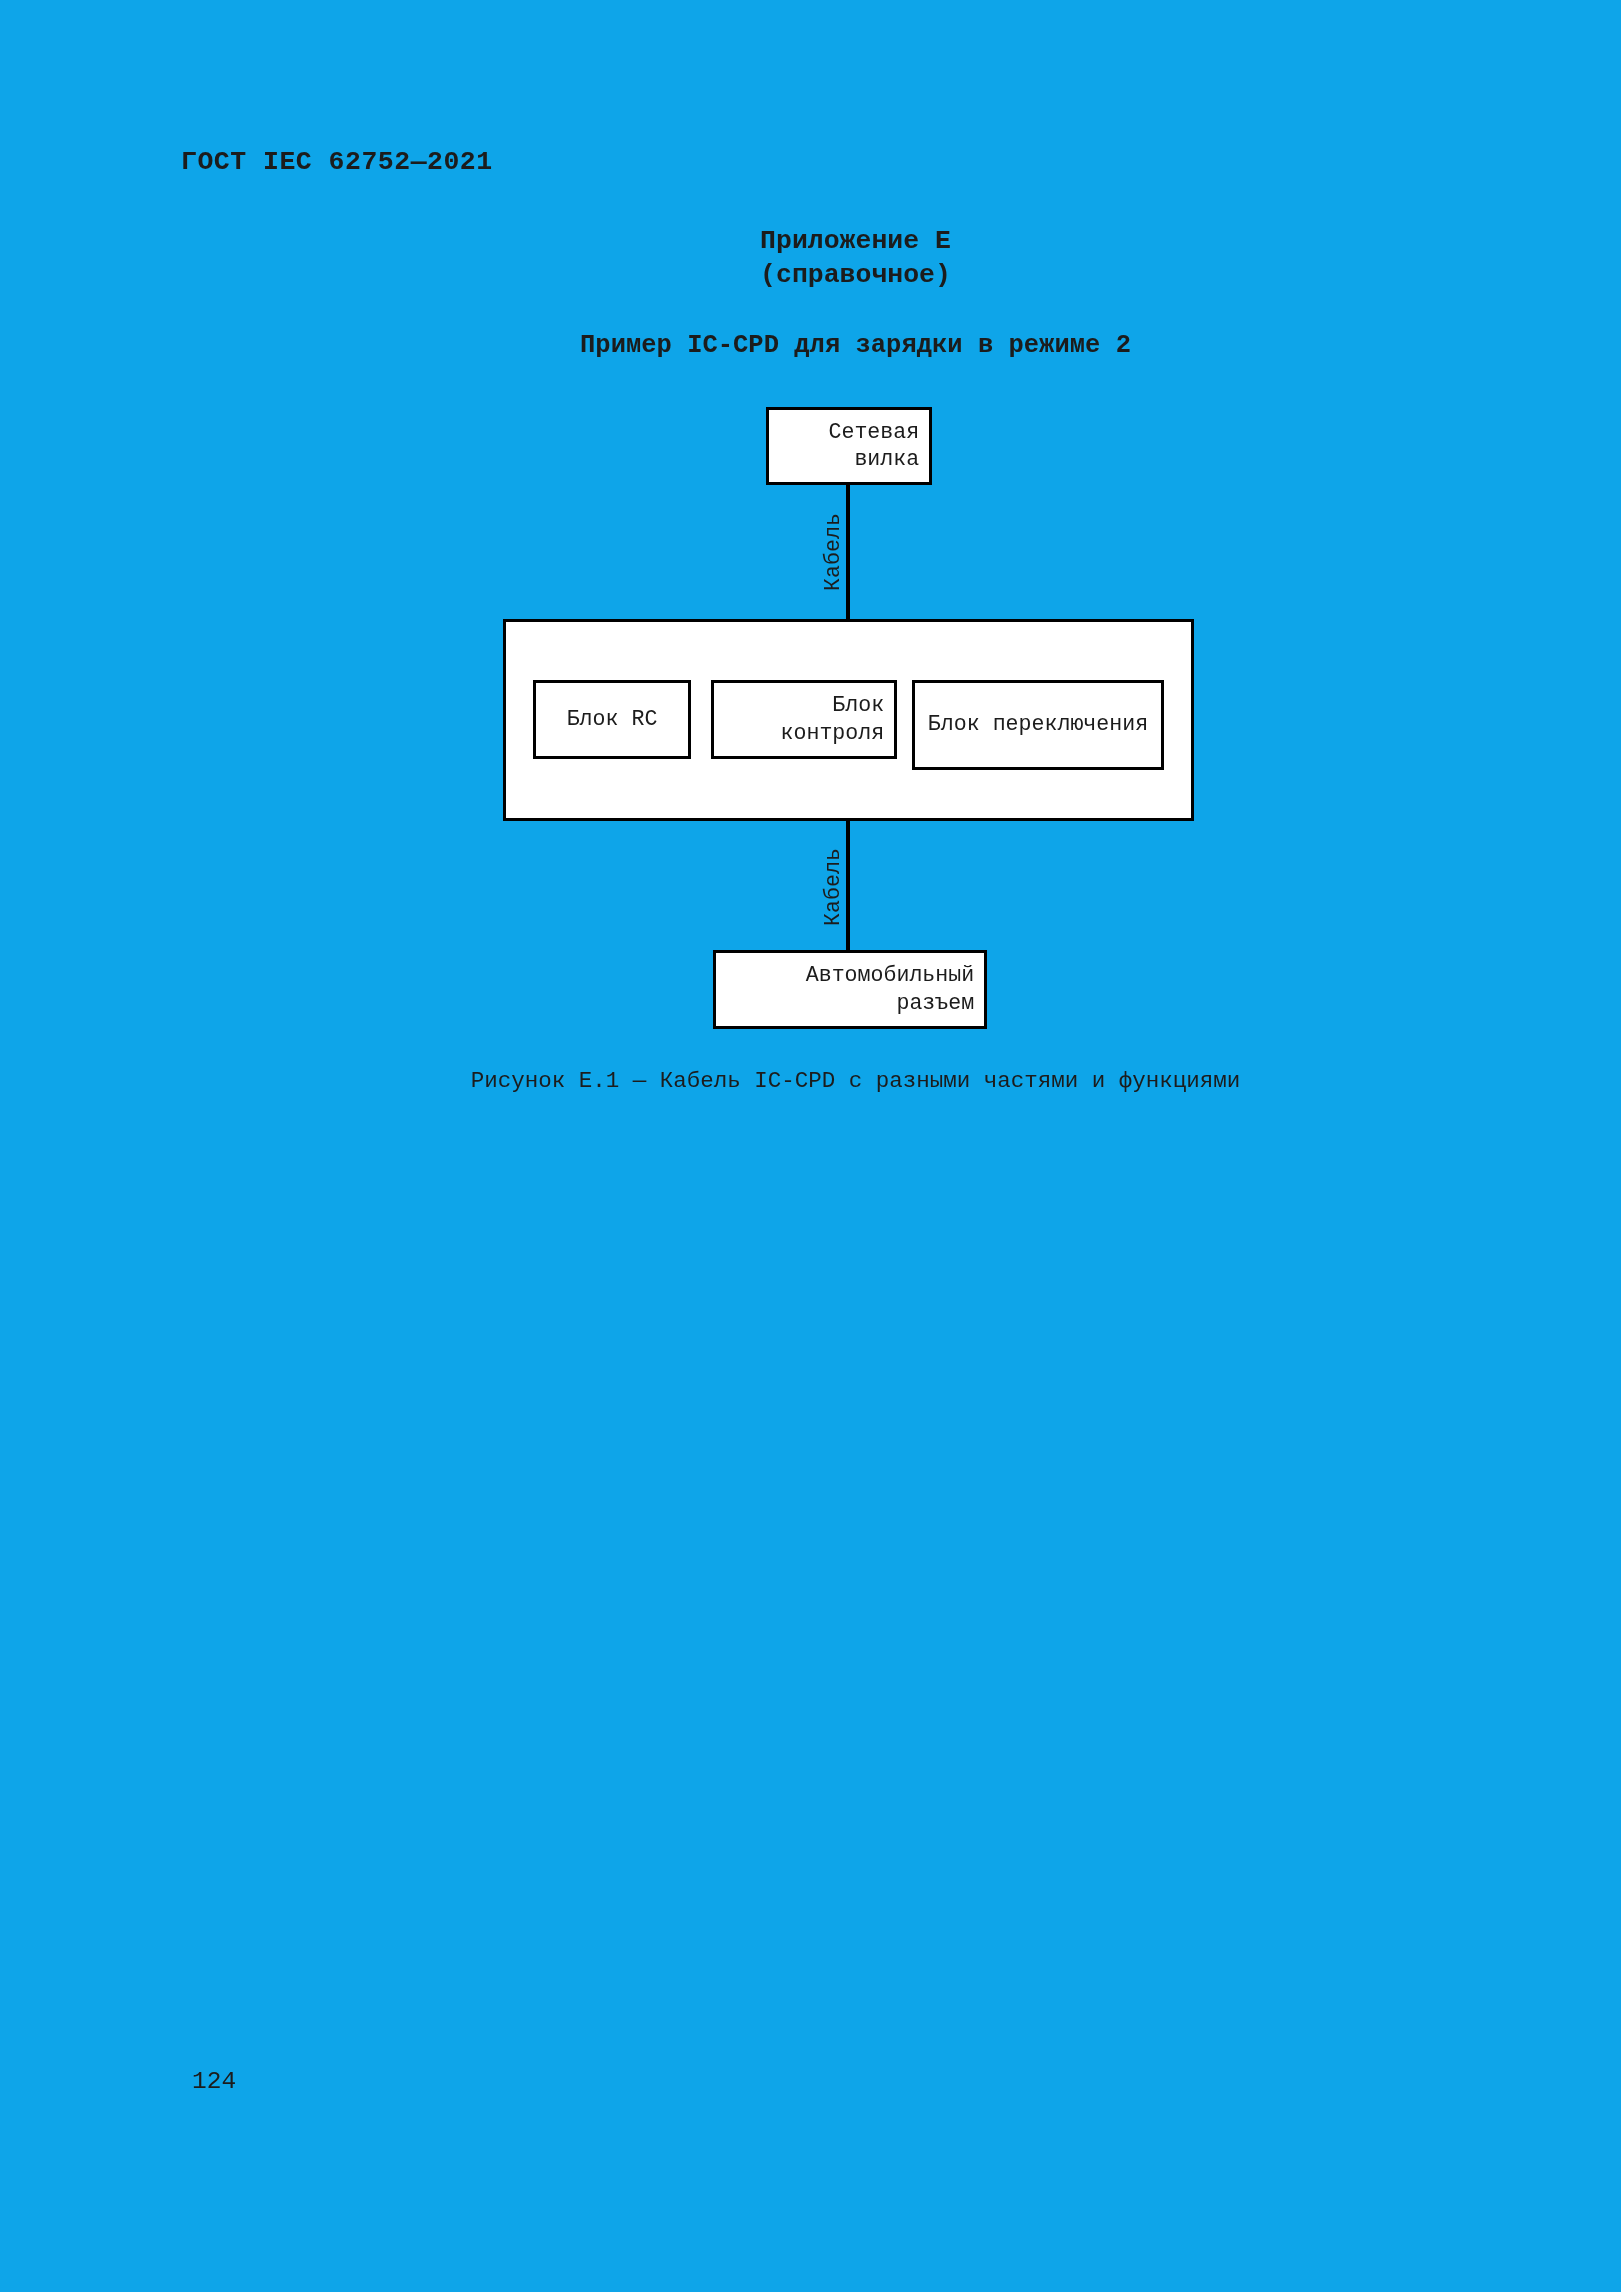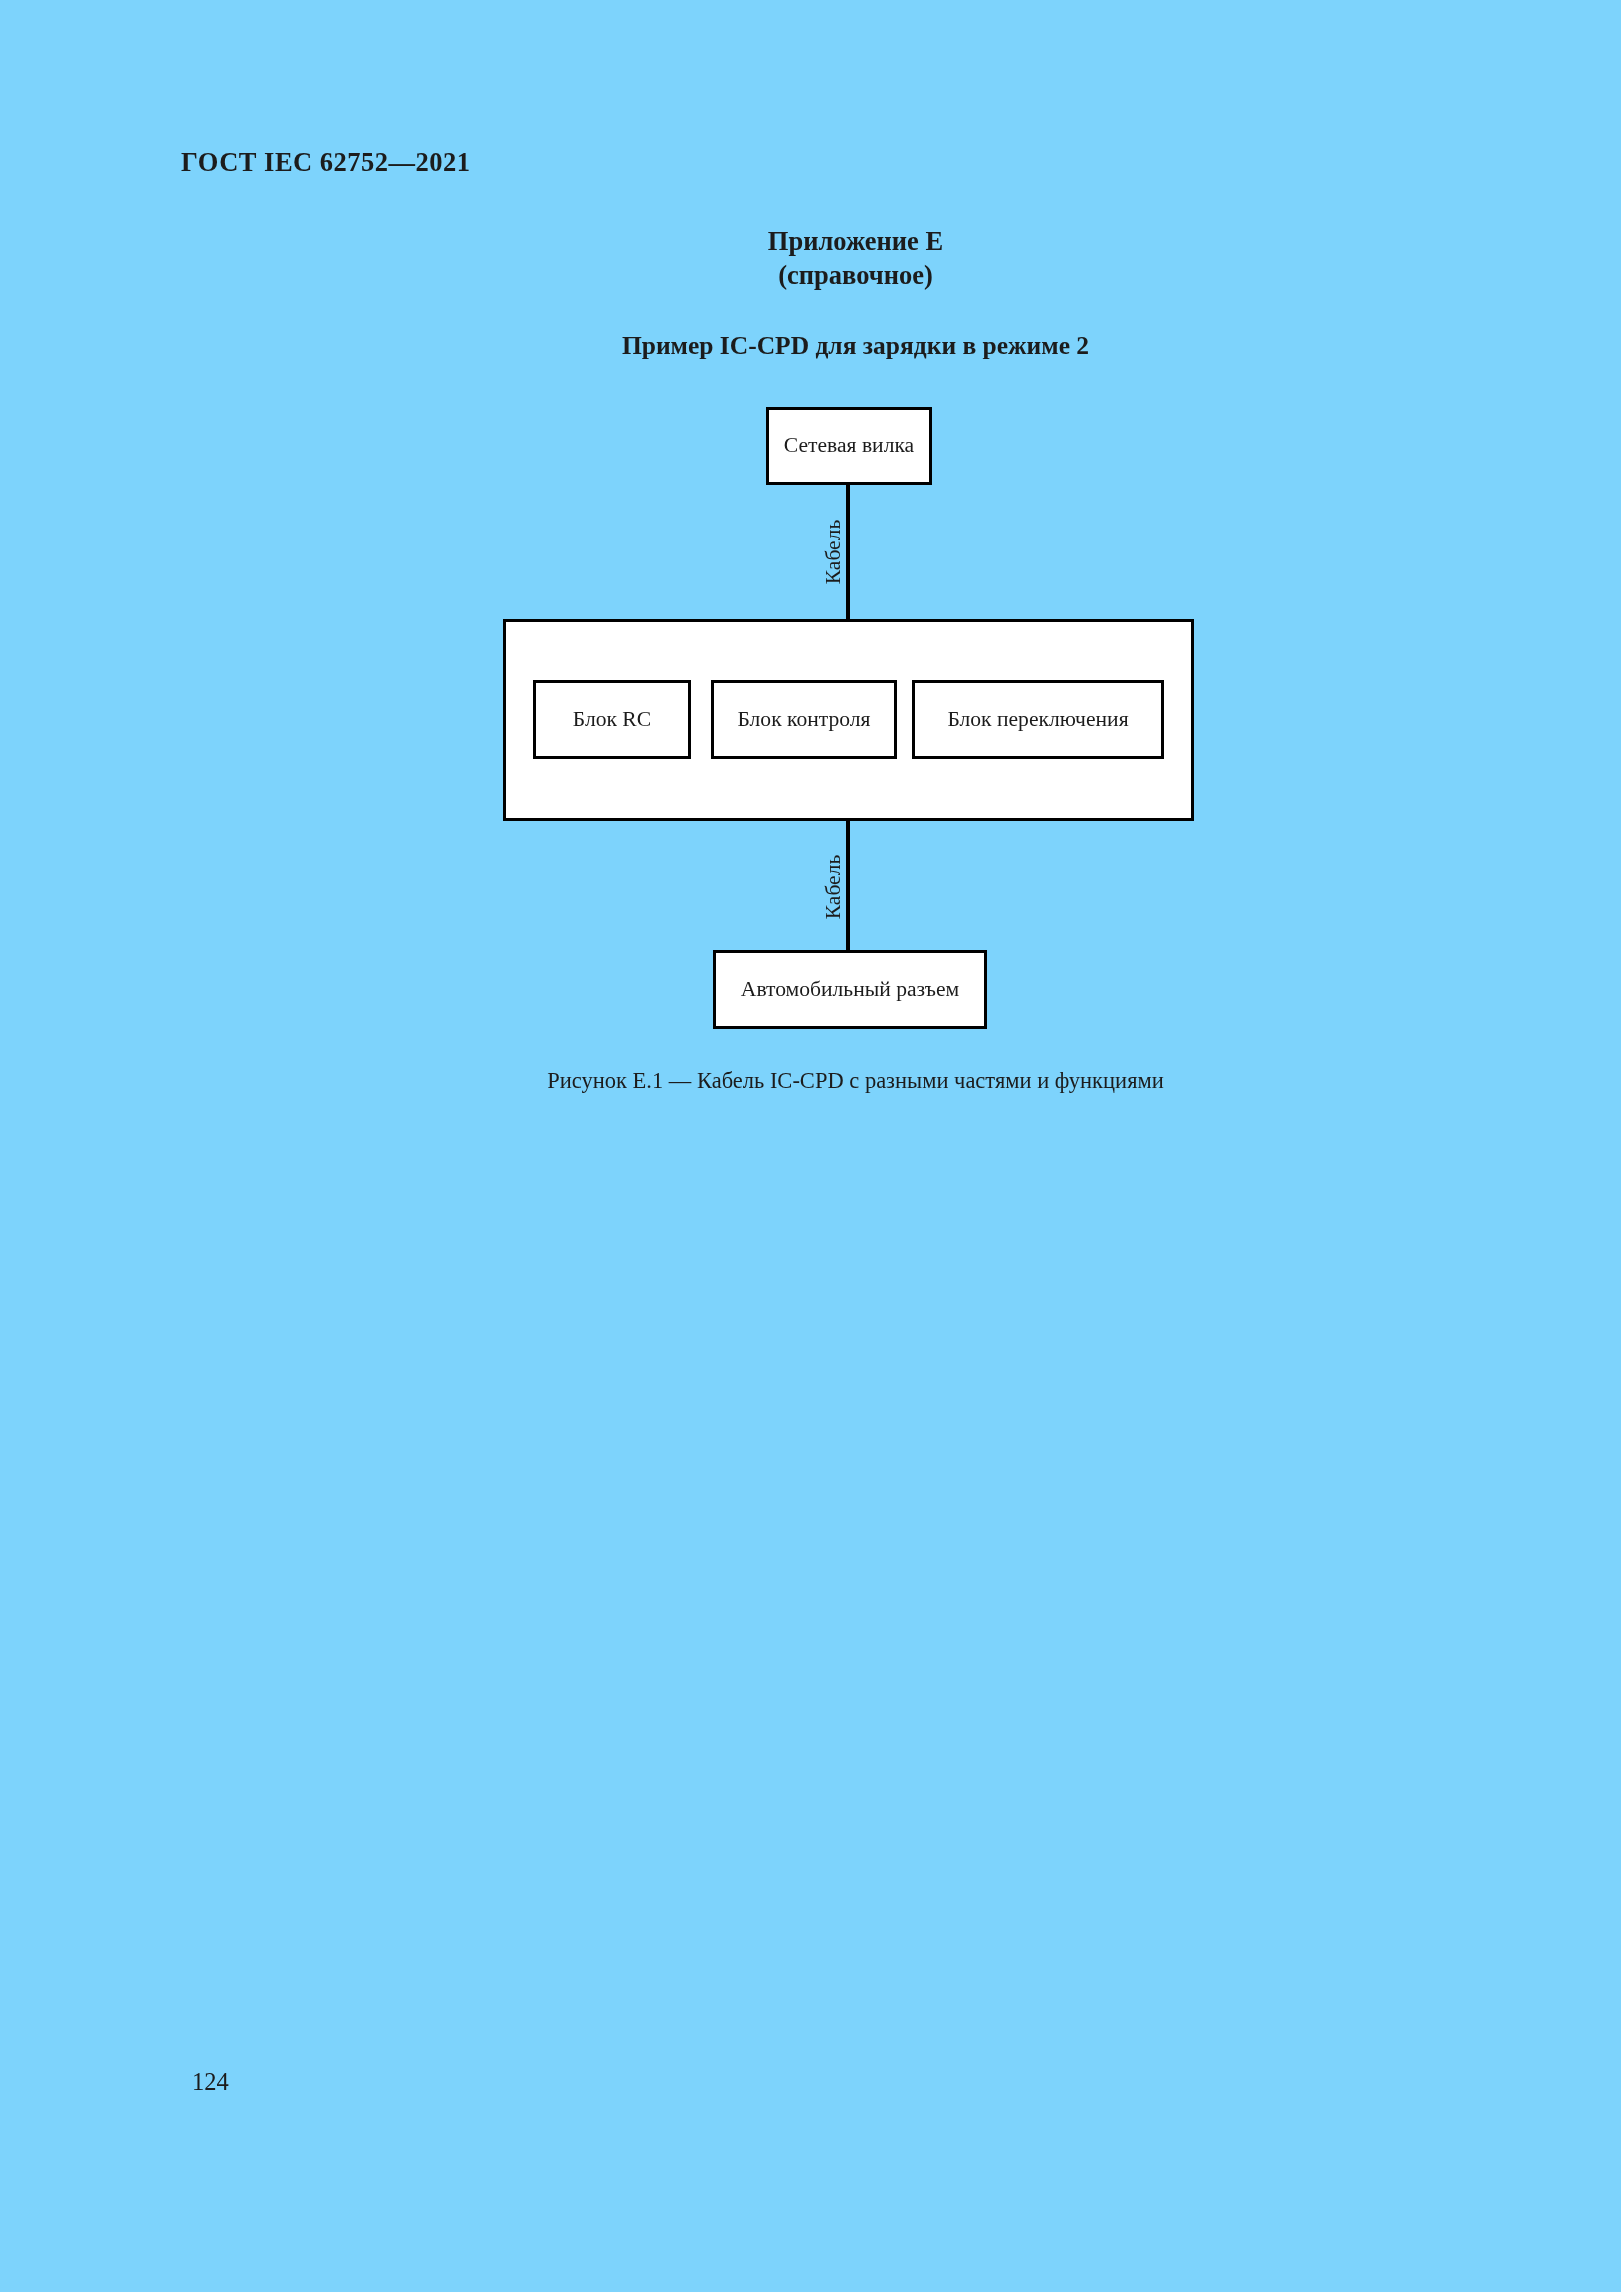--- a/index.html
+++ b/index.html
@@ -4,22 +4,22 @@
 <style>
   html, body {
     margin: 0;
     padding: 0;
     background: #ffffff;
   }
   .page {
     position: relative;
     width: 1621px;
     height: 2293px;
-    background: #7dd3fc;
-    font-family: Liberation Serif, serif;
+    background: #0ea5e9;
+    font-family: Liberation Mono, monospace;
     color: #1c1c1c;
     overflow: hidden;
   }
   .doc-header {
     position: absolute;
     left: 181px;
     top: 147px;
     font-size: 26.5px;
     font-weight: bold;
     letter-spacing: 0.5px;
@@ -63,21 +63,21 @@
     justify-content: center;
     text-align: right;
     font-size: 21.6px;
     line-height: 27.4px;
     padding: 3.9px 9.8px;
   }
   .box-mains-plug   { left: 766px; top: 407px; width: 166px; height: 78px; }
   .box-main-unit    { left: 503px; top: 619px; width: 691px; height: 202px; }
   .box-rc           { left: 533px; top: 680px; width: 158px; height: 79px; }
   .box-control      { left: 711px; top: 680px; width: 186px; height: 79px; }
-  .box-switching    { left: 912px; top: 680px; width: 252px; height: 79px; }
+  .box-switching    { left: 912px; top: 680px; width: 252px; height: 90px; }
   .box-vehicle-conn { left: 713px; top: 950px; width: 274px; height: 79px; }
   .connector-line {
     position: absolute;
     left: 846px;
     width: 3.9px;
     background: #000000;
   }
   .line-top    { top: 483px; height: 138px; }
   .line-bottom { top: 819px; height: 132px; }
   .cable-label {

